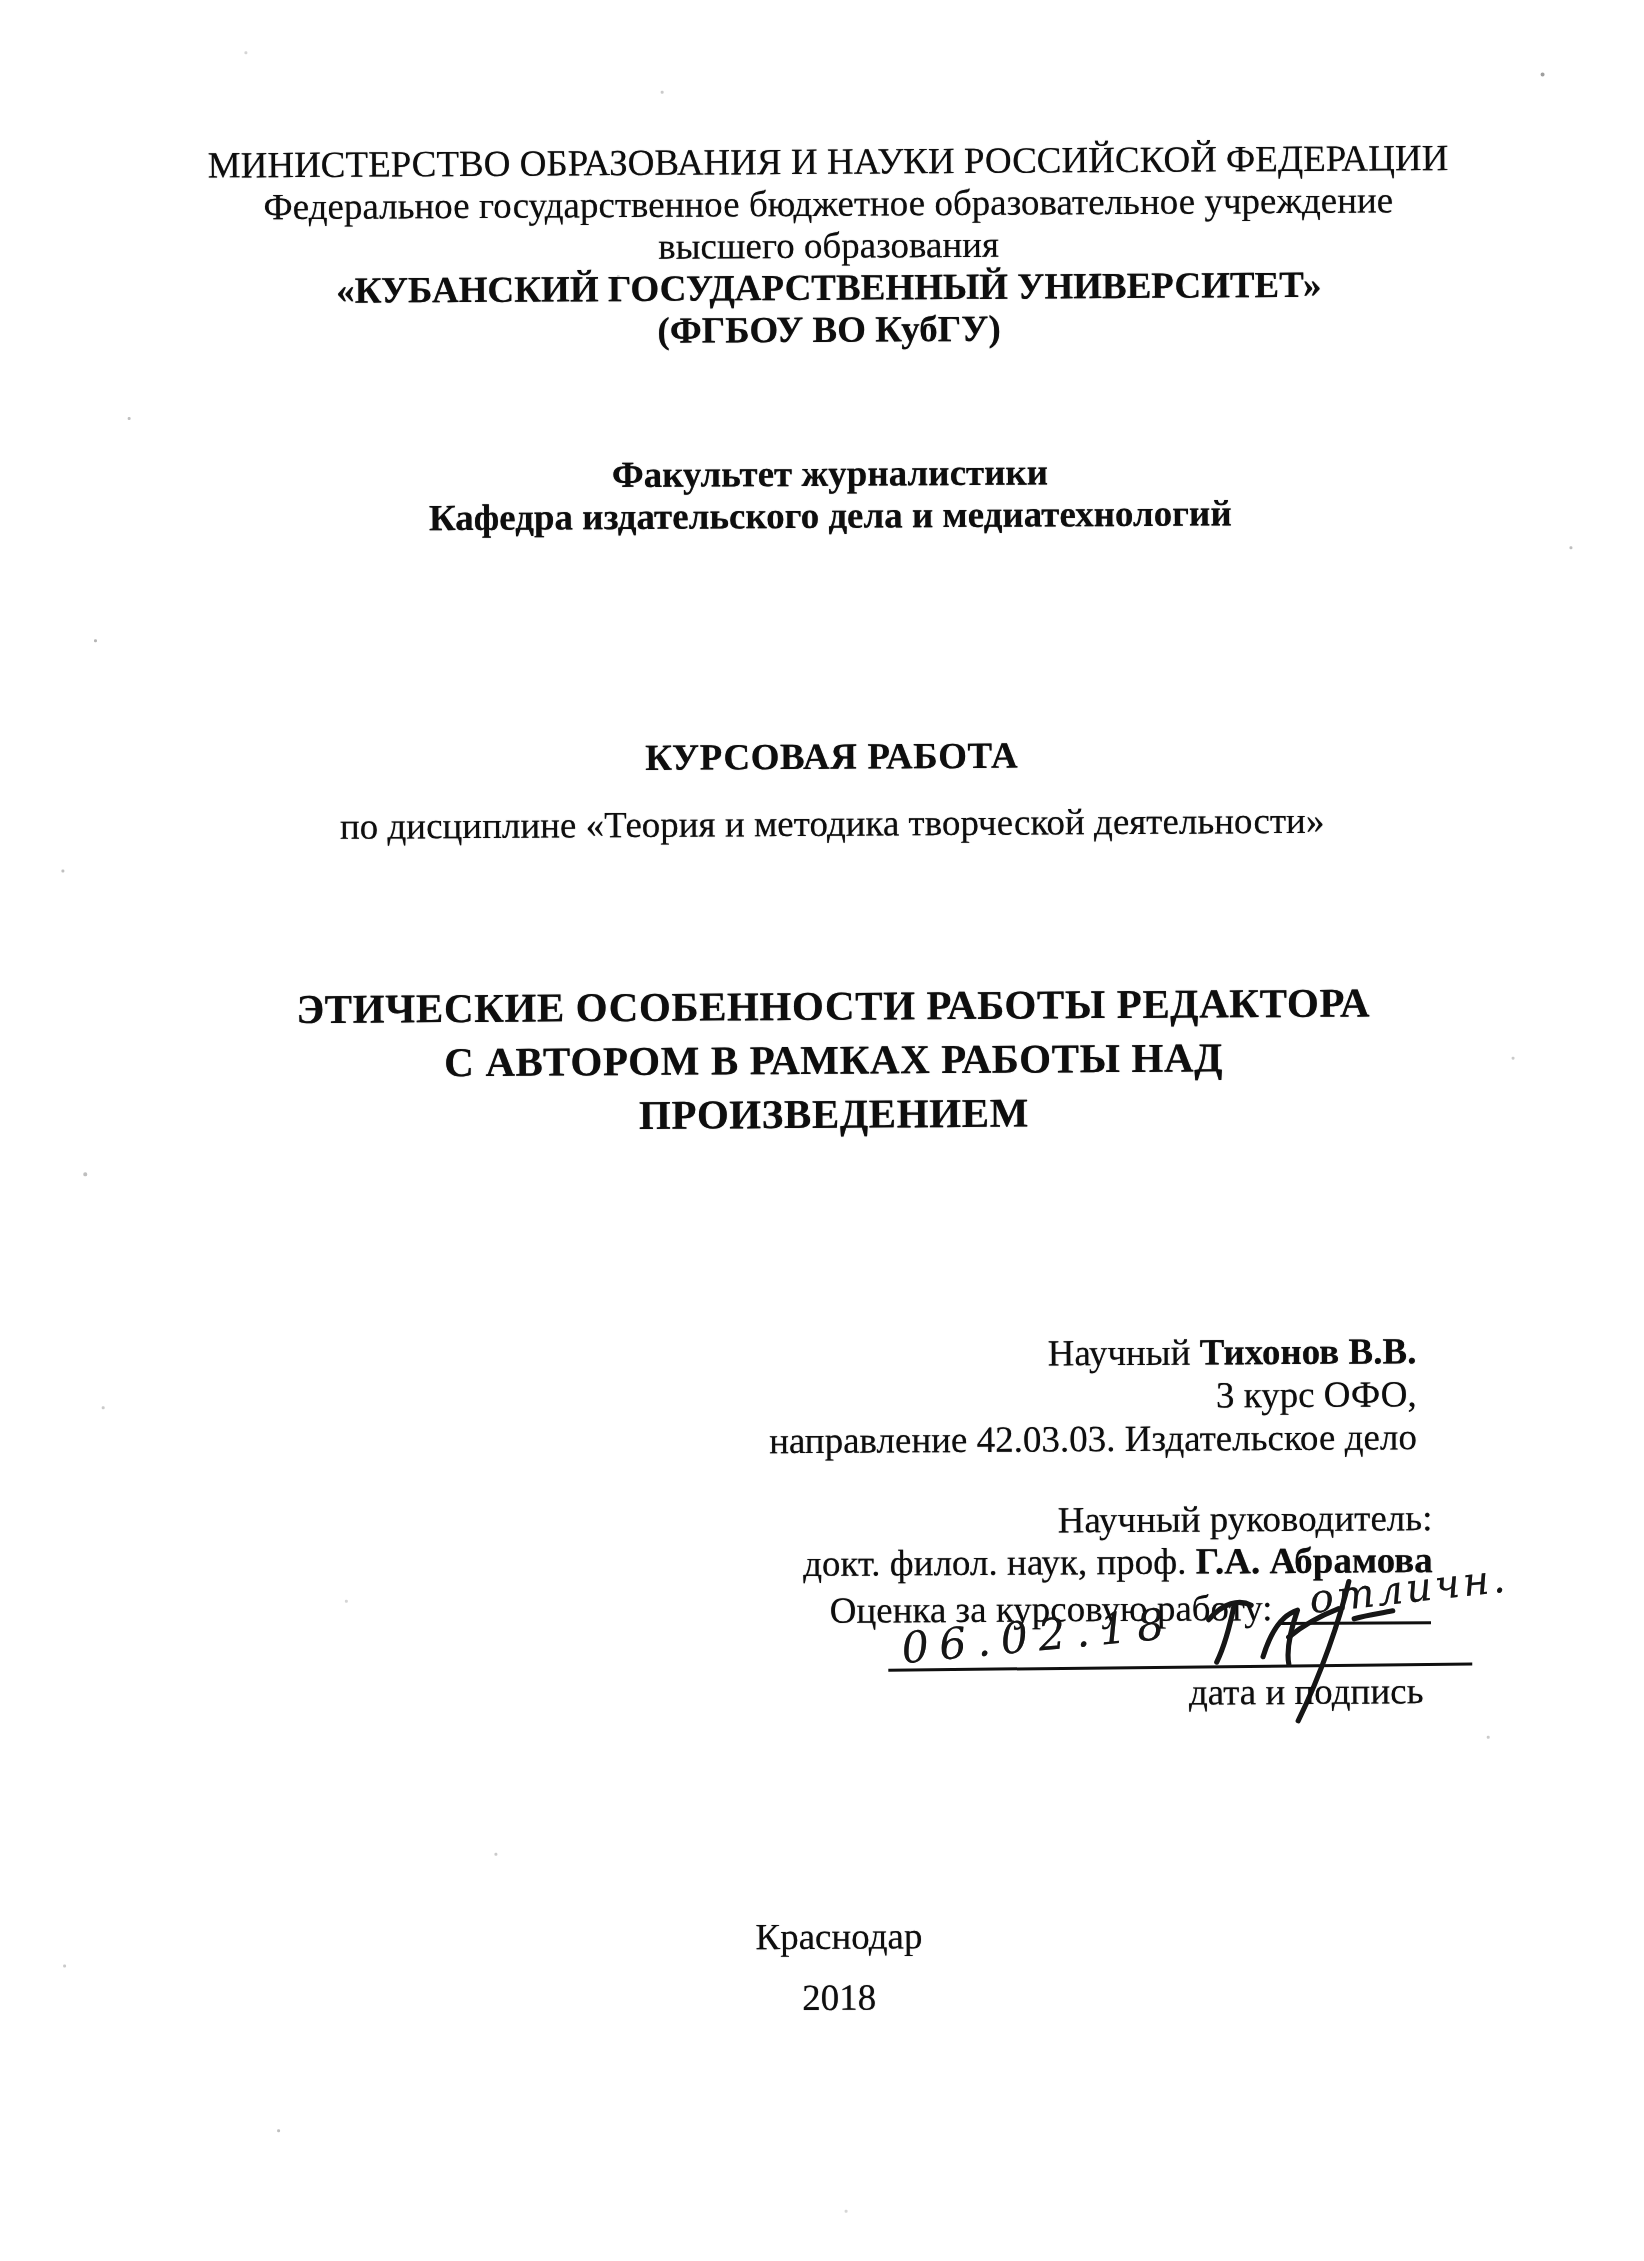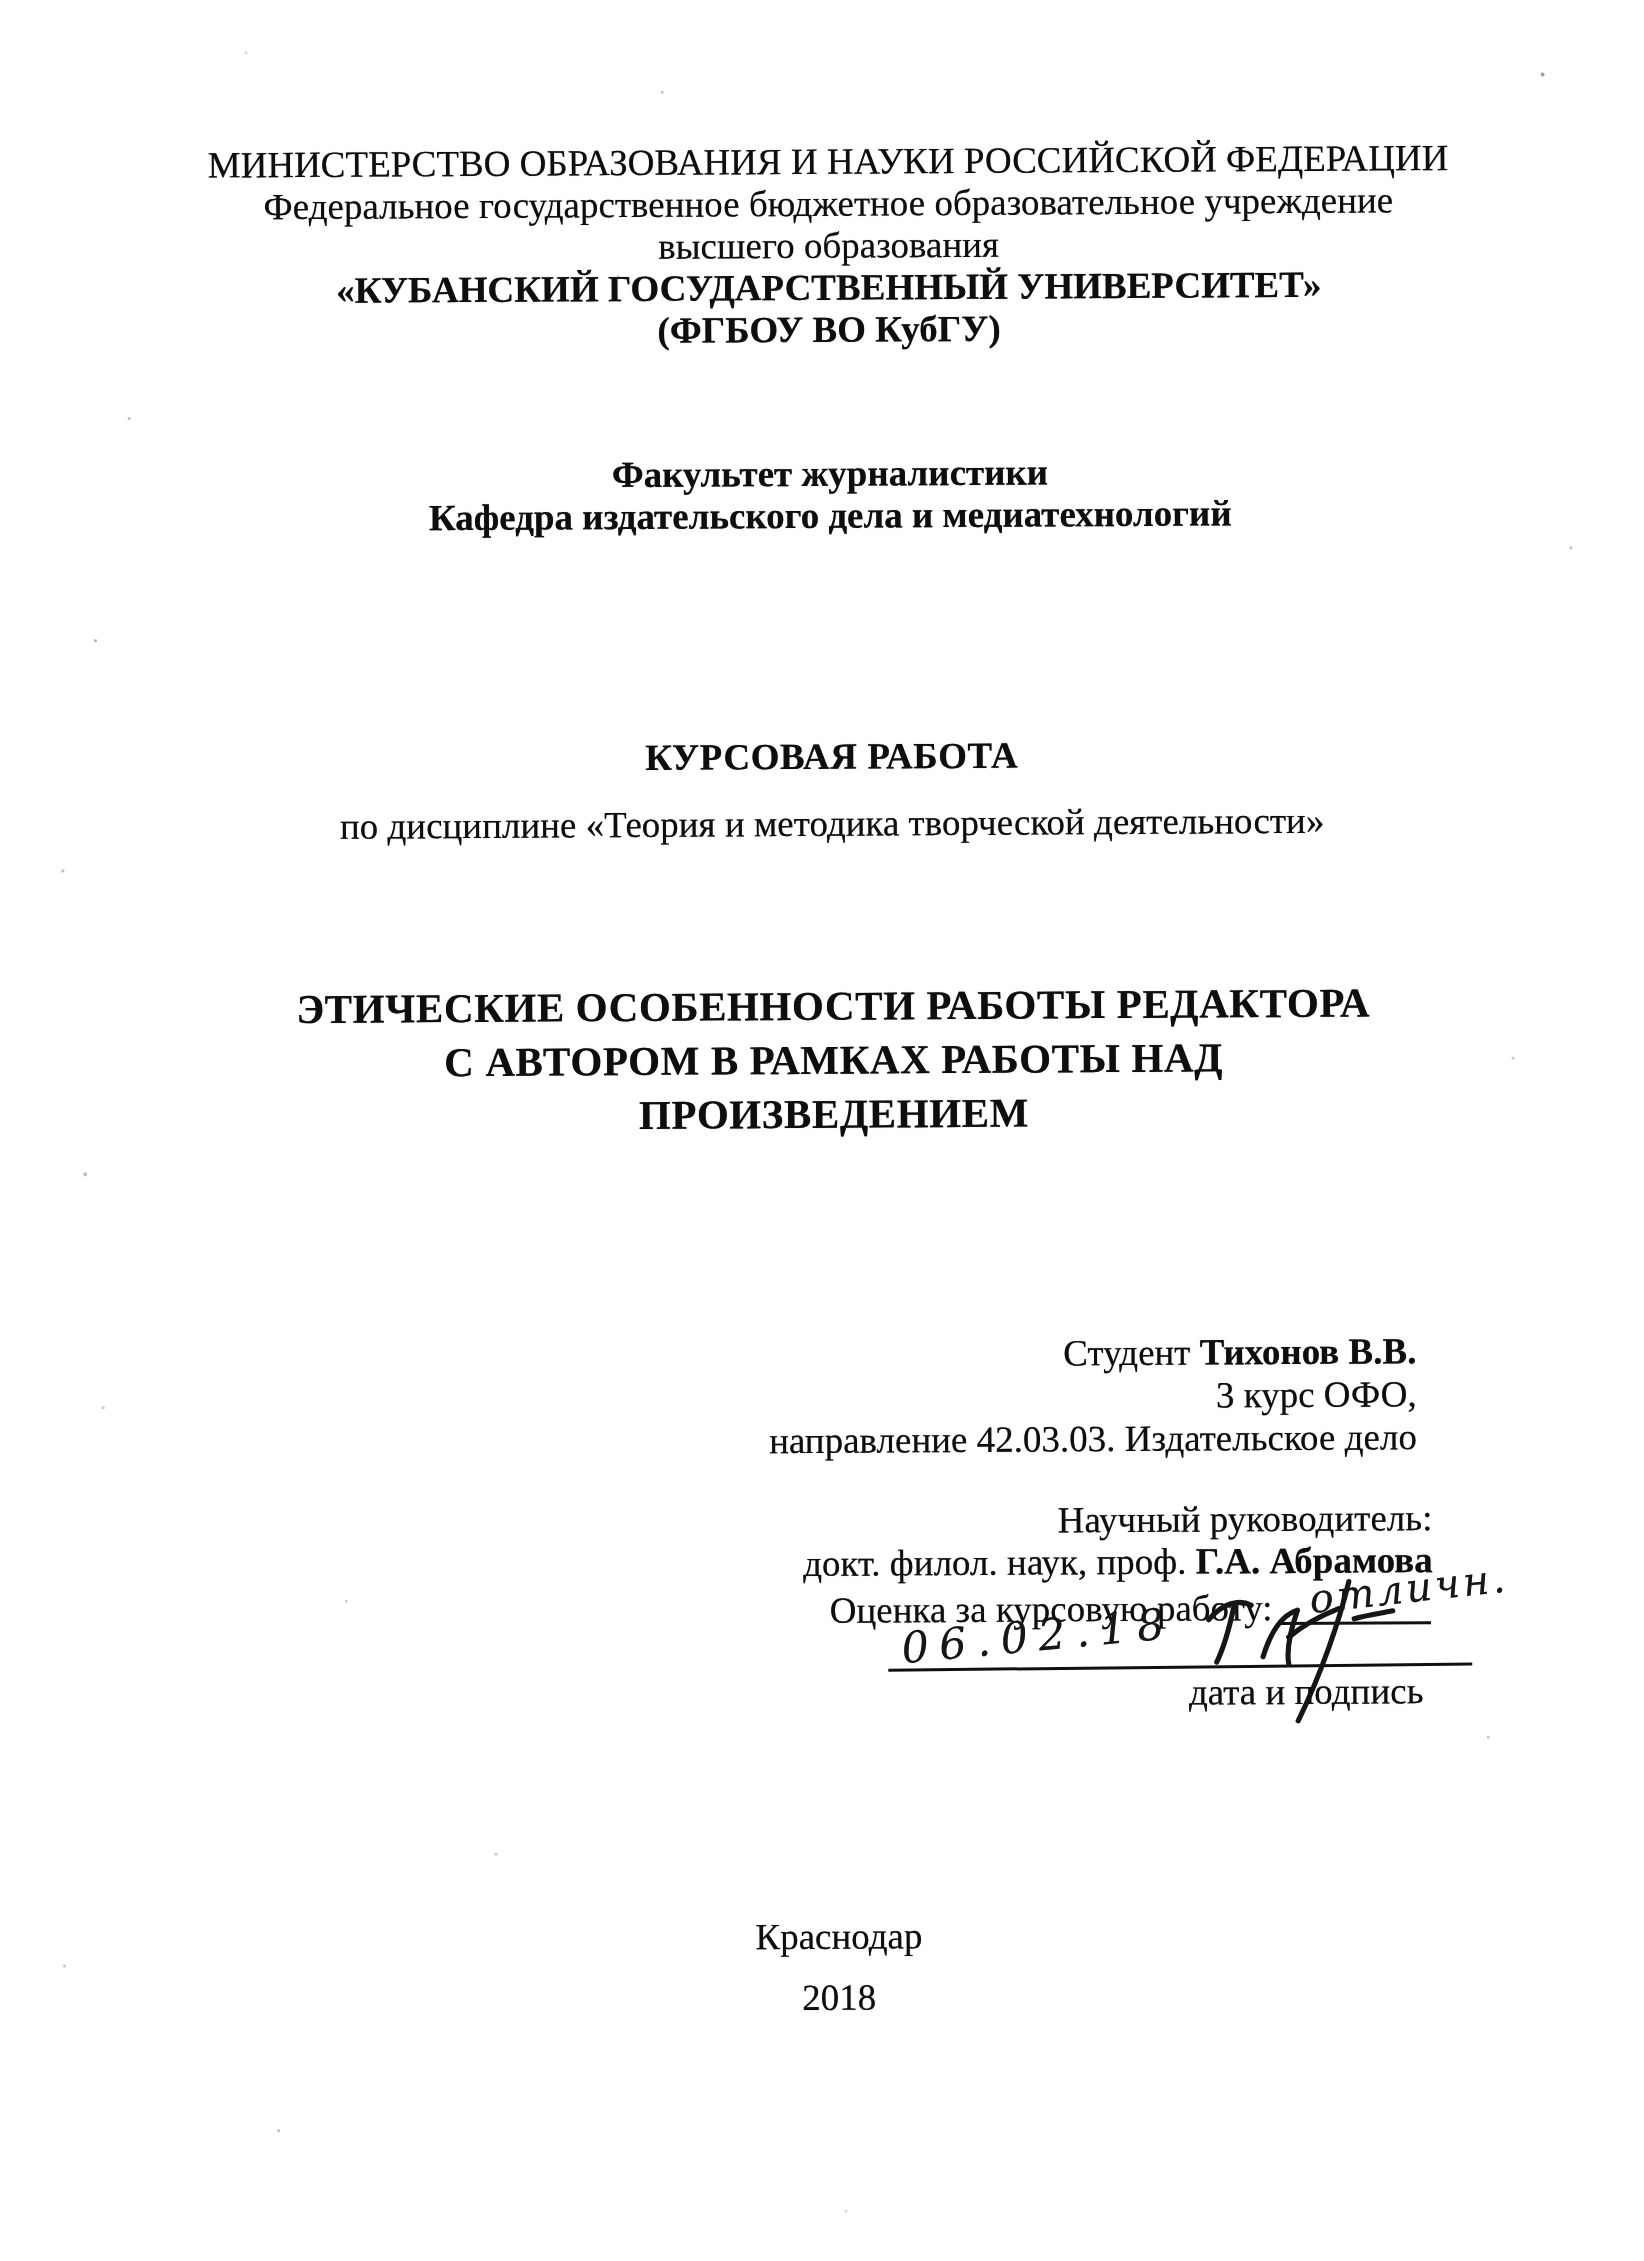--- a/index.html
+++ b/index.html
@@ -73,21 +73,21 @@
     <div class="centered worktype" style="top:736px">КУРСОВАЯ РАБОТА</div>
     <div class="centered" style="top:803px">по дисциплине «Теория и методика творческой деятельности»</div>
 
     <div class="centered title" style="top:979px">
       <span class="ln">ЭТИЧЕСКИЕ ОСОБЕННОСТИ РАБОТЫ РЕДАКТОРА</span>
       <span class="ln">С АВТОРОМ В РАМКАХ РАБОТЫ НАД</span>
       <span class="ln">ПРОИЗВЕДЕНИЕМ</span>
     </div>
 
     <div class="rightcol" style="top:1333px;right:181px">
-      <span class="ln"><span>Студент</span>&nbsp;<span class="b">Тихонов В.В.</span></span>
+      <span class="ln"><span>Научный</span>&nbsp;<span class="b">Тихонов В.В.</span></span>
       <span class="ln">3 курс ОФО,</span>
       <span class="ln">направление 42.03.03. Издательское дело</span>
     </div>
 
     <div class="rightcol" style="top:1500px;right:166px">Научный руководитель:</div>
     <div class="rightcol" style="top:1542px;right:166px">
       <span>докт. филол. наук, проф.</span>&nbsp;<span class="b">Г.А. Абрамова</span>
     </div>
     <div class="rightcol" style="top:1583px;right:168px">
       <span>Оценка за курсовую работу:</span><span class="blank"></span>

